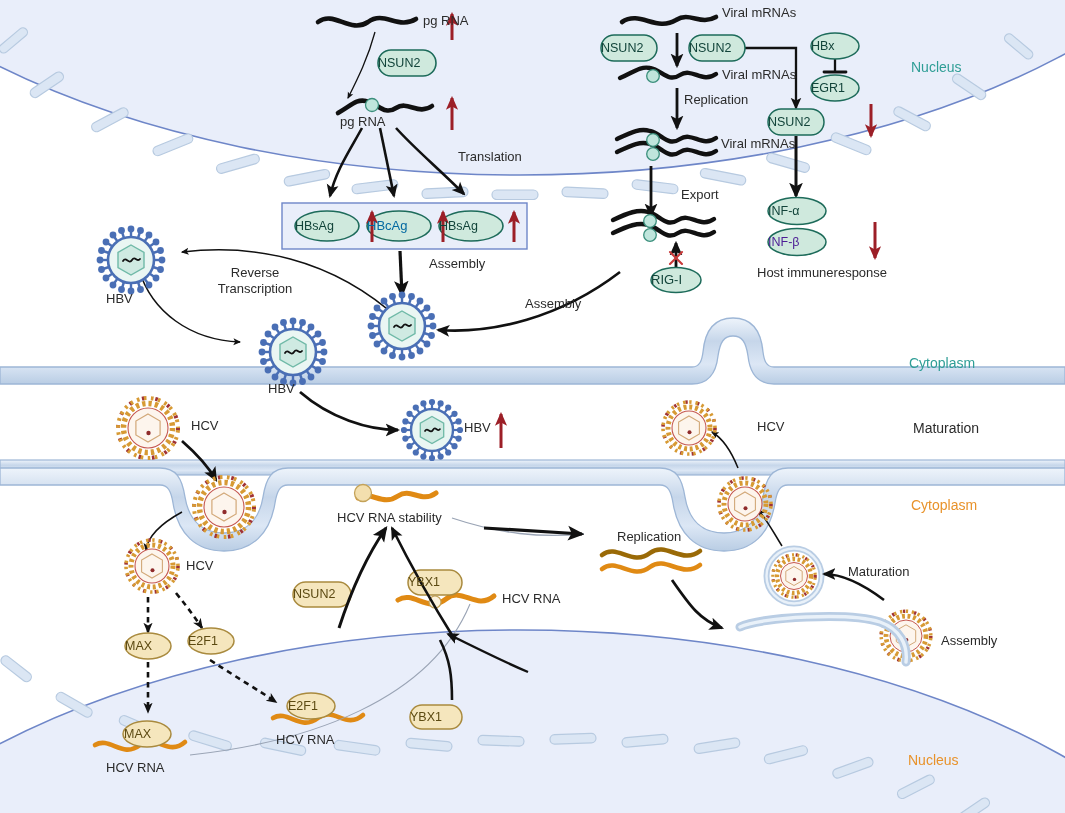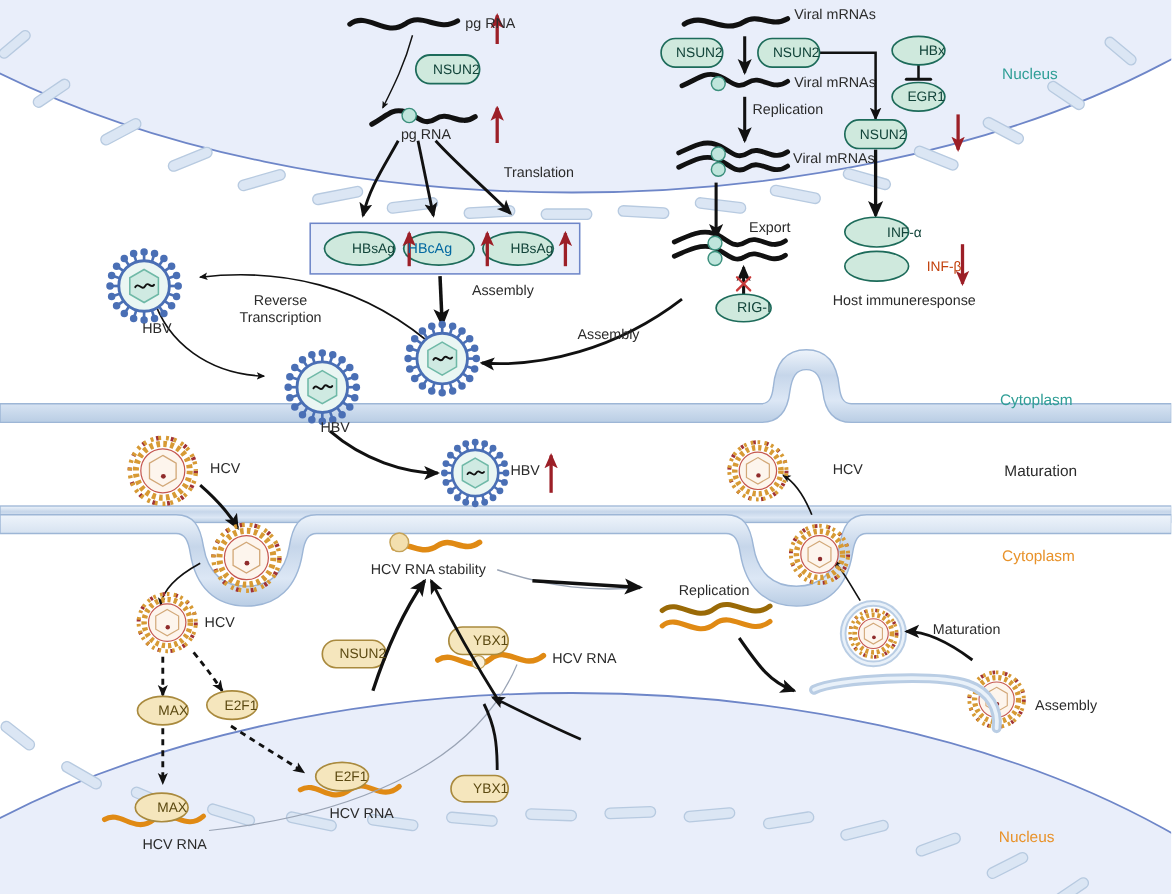--- a/index.html
+++ b/index.html
@@ -1,20 +1,20 @@
 <!DOCTYPE html>
 <html><head>
 <meta charset="utf-8">
 <style>
   html,body{margin:0;padding:0;background:#ffffff;}
   #stage{position:relative;width:1065px;height:813px;overflow:hidden;background:#ffffff;
          font-family:"Liberation Sans","DejaVu Sans",sans-serif;}
   #stage svg.layer{position:absolute;left:0;top:0;width:1065px;height:813px;}
   .lbl{position:absolute;font-size:13px;color:#2b2b2b;white-space:nowrap;line-height:1.15;}
-  .lbl.center{text-align:right;}
+  .lbl.center{text-align:left;}
   .compart{position:absolute;font-size:14px;white-space:nowrap;}
   .teal{color:#2f9e96;}
   .orange{color:#e8922a;}
   .dark{color:#2b2b2b;}
   .cap2{font-size:13px;color:#2b2b2b;text-align:center;line-height:1.2;}
 </style>
 </head>
 <body>
 
 <div id="stage">
@@ -595,29 +595,29 @@
   <div class="lbl center" style="left:106px;top:292px;width:50px;">HBV</div>
   <div class="lbl center" style="left:268px;top:382px;width:50px;">HBV</div>
   <div class="lbl" style="left:464px;top:421px;">HBV</div>
 
   <div class="lbl" style="left:722px;top:6px;">Viral mRNAs</div>
   <div class="lbl center" style="left:601px;top:41px;width:56px;font-size:12.5px;color:#12443a;">NSUN2</div>
   <div class="lbl center" style="left:689px;top:41px;width:56px;font-size:12.5px;color:#12443a;">NSUN2</div>
   <div class="lbl" style="left:722px;top:68px;">Viral mRNAs</div>
   <div class="lbl" style="left:684px;top:93px;">Replication</div>
   <div class="lbl" style="left:721px;top:137px;">Viral mRNAs</div>
-  <div class="lbl" style="left:681px;top:188px;margin-top:12px;">Export</div>
+  <div class="lbl" style="left:681px;top:188px;">Export</div>
   <div class="lbl center" style="left:651px;top:273px;width:50px;font-size:13px;color:#12443a;">RIG-I</div>
 
   <div class="lbl center" style="left:811px;top:39px;width:48px;font-size:12.5px;color:#12443a;">HBx</div>
   <div class="lbl center" style="left:811px;top:81px;width:48px;font-size:12.5px;color:#12443a;">EGR1</div>
   <div class="lbl center" style="left:768px;top:115px;width:56px;font-size:12.5px;color:#12443a;">NSUN2</div>
 
   <div class="lbl center" style="left:768px;top:204px;width:70px;font-size:12.5px;color:#12443a;">INF-α</div>
-  <div class="lbl center" style="left:768px;top:235px;width:58px;font-size:12.5px;color:#c2410c;padding-left:48px;">INF-β</div>
+  <div class="lbl center" style="left:768px;top:235px;width:58px;font-size:12.5px;color:#4c1d95;">INF-β</div>
   <div class="lbl" style="left:757px;top:266px;">Host immuneresponse</div>
 
   <div class="compart teal" style="left:911px;top:59px;">Nucleus</div>
   <div class="compart teal" style="left:909px;top:355px;">Cytoplasm</div>
   <div class="compart dark" style="left:913px;top:420px;">Maturation</div>
   <div class="compart orange" style="left:911px;top:497px;">Cytoplasm</div>
   <div class="compart orange" style="left:908px;top:752px;">Nucleus</div>
 
   <div class="lbl" style="left:191px;top:419px;">HCV</div>
   <div class="lbl" style="left:186px;top:559px;">HCV</div>

